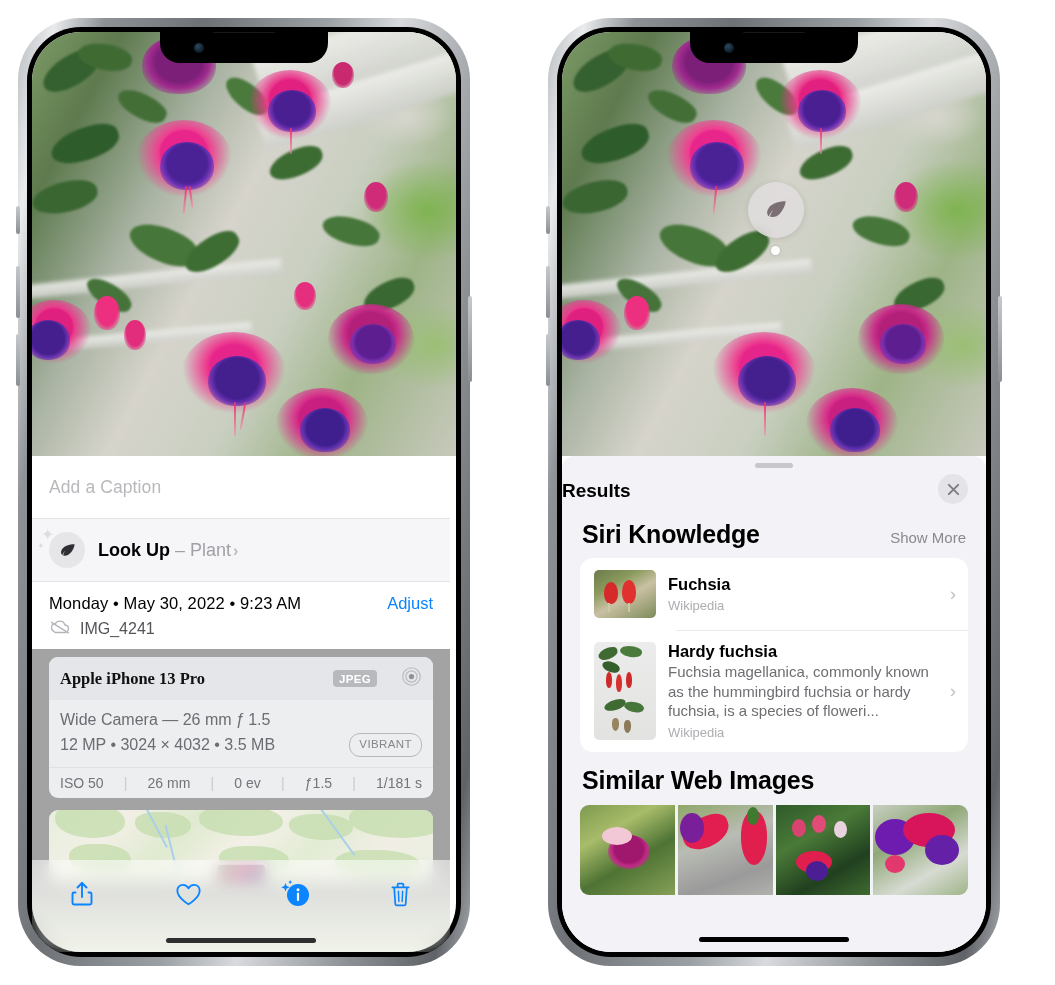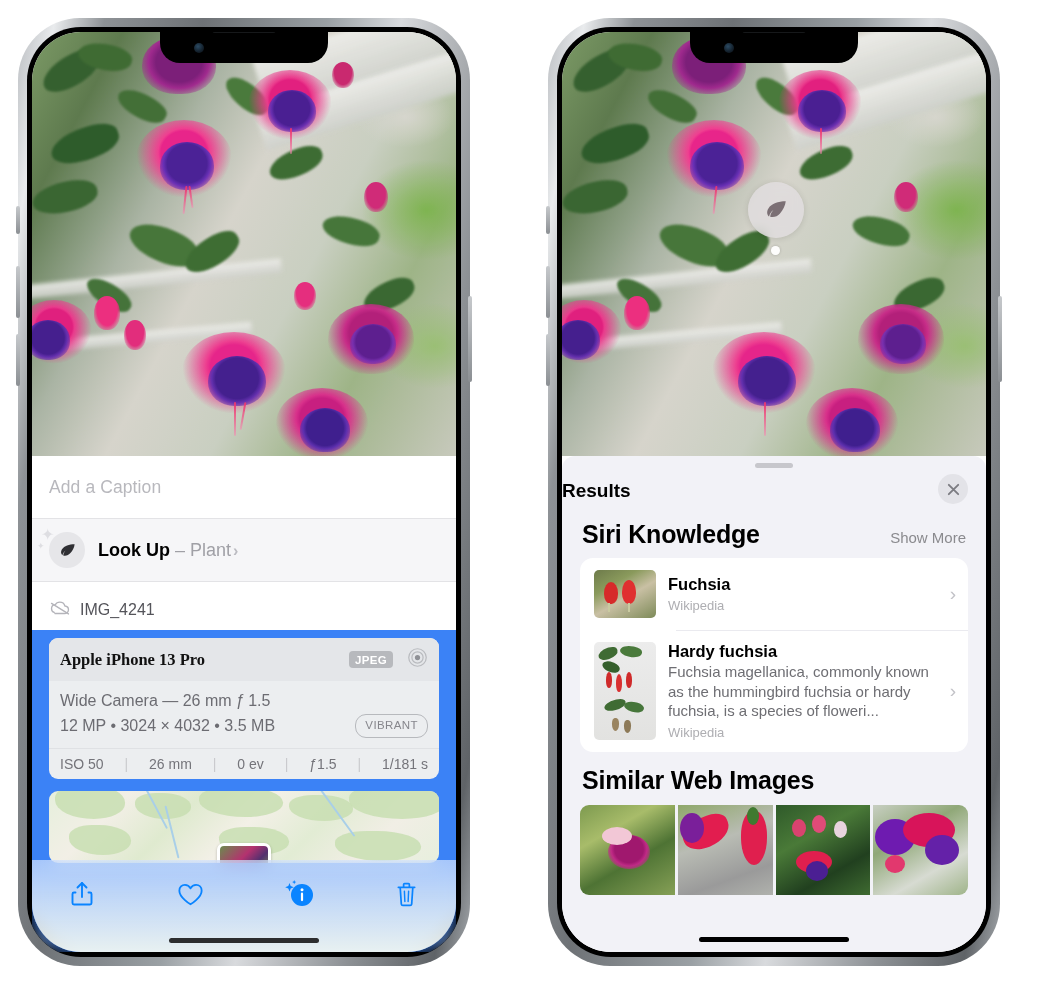--- a/index.html
+++ b/index.html
@@ -88,22 +88,22 @@
     background: linear-gradient(180deg, rgba(236,52,110,.95), rgba(246,140,180,.55));
   }
   .railing {
     position: absolute;
     background: linear-gradient(180deg, rgba(238,238,234,.92), rgba(206,208,203,.85));
     filter: blur(2px);
   }
 
   
   .info-sheet {
-    position: absolute; left: 0; right: 0; bottom: 0;
-    background: #3b82f6;
+    position: absolute; left: 0; right: 6px; bottom: 0;
+    background: #a3a3a3;
     display: flex; flex-direction: column;
   }
   .caption-row {
     height: 63px; display:flex; align-items:center;
     padding: 0 17px; background: #ffffff;
     border-bottom: .5px solid #e3e3e6;
   }
   .caption-placeholder { font-size: 17.5px; color: #b8b8bd; letter-spacing:.1px; }
 
   .lookup-row {
@@ -134,21 +134,21 @@
 
   .exif-card {
     margin: 8px 17px 0 17px;
     background: #eceef0; border-radius: 9px; overflow:hidden;
   }
   .exif-head {
     display:flex; align-items:center; justify-content: space-between;
     padding: 9px 11px; background:#e4e6e9;
   }
   .exif-device { font-size: 16.5px; font-weight: 700; color:#111;font-family:Liberation Serif, serif; }
-  .exif-head-right { display:flex; align-items:center; gap: 14px; }
+  .exif-head-right { display:flex; align-items:center; gap: 24px; }
   .badge-jpeg {
     background:#b7b9bd; color:#fff; font-size: 11.5px; font-weight:600;
     padding: 2.5px 6px; border-radius: 4px; letter-spacing:.3px;
   }
   .exif-body { padding: 8px 11px 9px 11px; }
   .exif-line { font-size: 16px; color:#6c6c72; line-height: 1.55; }
   .exif-line.two { display:flex; align-items:flex-start; justify-content:space-between; }
   .badge-vibrant {
     border: 1.2px solid #b7b9bd; color:#86868c; font-size: 11.5px;
     padding: 2px 9px; border-radius: 11px; letter-spacing:.4px; font-weight: 500;
@@ -328,20 +328,24 @@
                   <path d="M21 4c-7 0-13 2-16 6.5C3.2 13.2 3.6 16.4 5.6 18c.4-2.4 1.9-4.6 4.1-6.1C8 13.6 6.9 15.7 6.6 18.2c3.3.9 6.8-.3 9.1-3C18.4 12 20.6 8.3 21 4z" fill="#2f2f33"></path>
                 </svg>
               </div>
             </div>
             <div class="lookup-text">
               <span>Look Up</span><span class="sub"> – </span><span class="sub">Plant</span><span class="chev-grey">›</span>
             </div>
           </div>
 
           <div class="date-block">
+            <div class="date-line">
+              <span class="date-text">Monday • May 30, 2022 • 9:23 AM</span>
+              <span class="adjust-link">Adjust</span>
+            </div>
             <div class="file-line">
               <span>
                 <svg width="22" height="16" viewBox="0 0 26 18" aria-hidden="true">
                   <path d="M7 15.5h11.2c2.7 0 4.8-2 4.8-4.5 0-2.3-1.8-4.2-4.2-4.4C18.1 3.9 15.6 2 12.7 2 10.4 2 8.4 3.2 7.4 5.1 4.9 5.3 3 7.3 3 9.8c0 2 1.3 3.7 3.1 4.4" fill="none" stroke="#b4b4ba" stroke-width="1.6" stroke-linecap="round"></path>
                   <path d="M3 3.5 L23 16" stroke="#b4b4ba" stroke-width="1.6" stroke-linecap="round"></path>
                 </svg>
               </span>
               <span class="file-name">IMG_4241</span>
             </div>
           </div>

